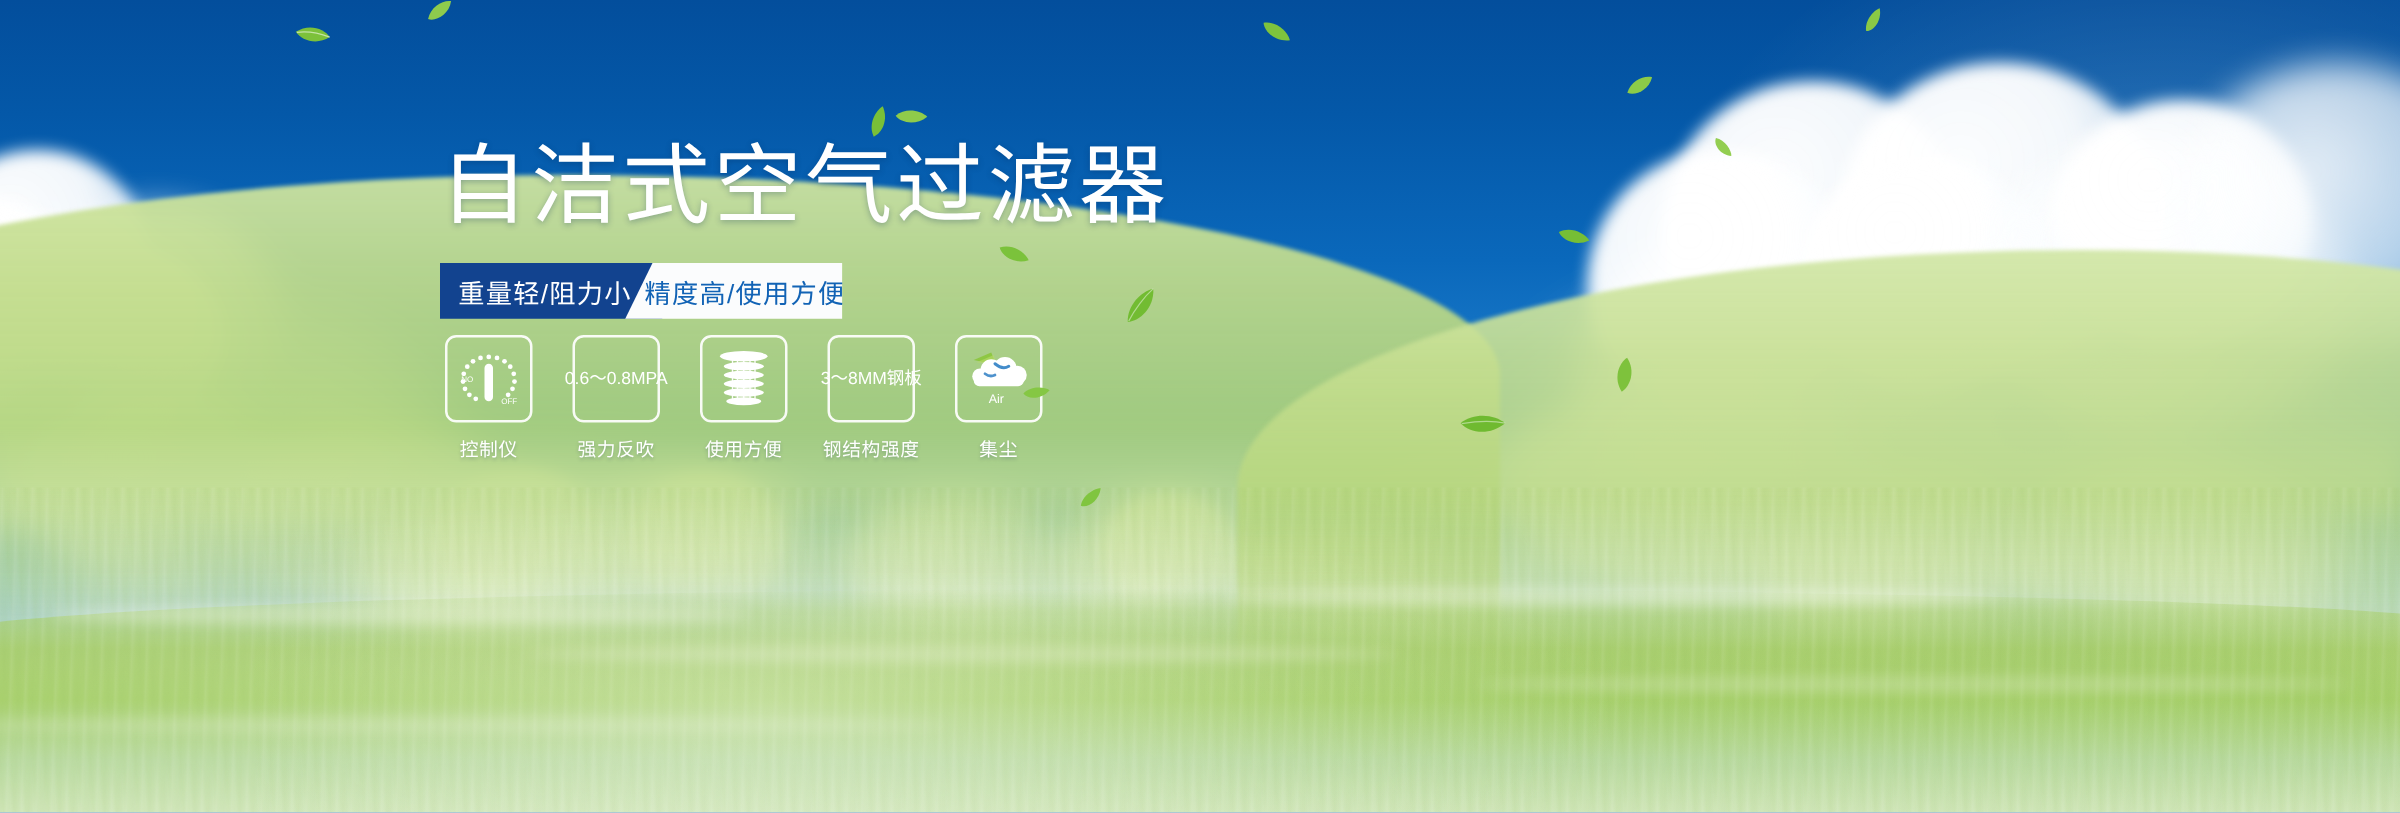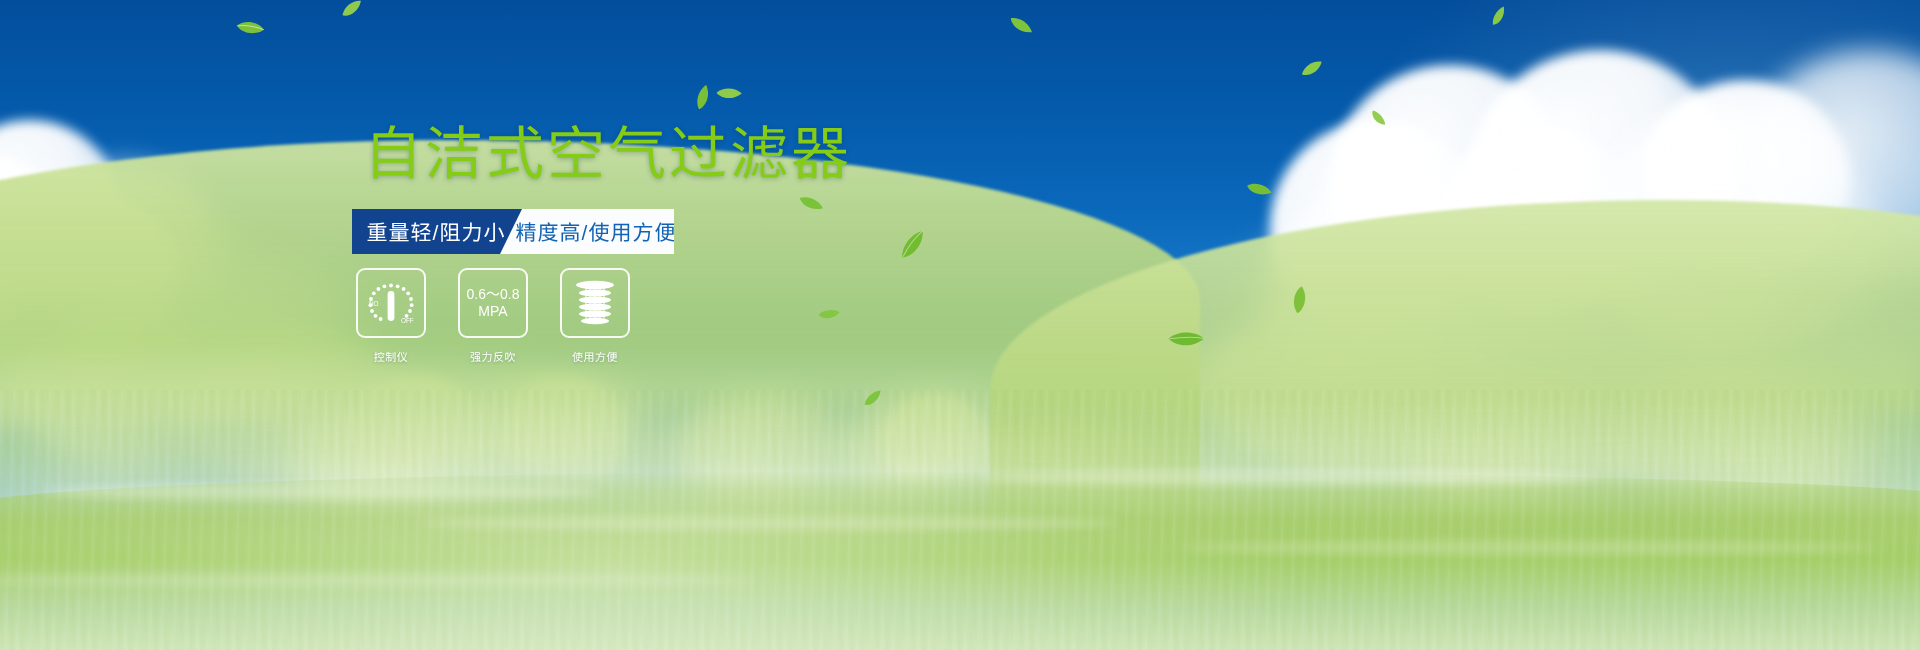--- a/index.html
+++ b/index.html
@@ -171,27 +171,27 @@
   }
 
   
   .content {
     position: absolute;
     left: 352px;
     top: 110px;
     width: 620px;
   }
   .title {
-    font-size: 58px;
+    font-size: 70px;
     line-height: 1.12;
     letter-spacing: 3px;
-    color: #84cc16;
+    color: #ffffff;
     font-weight: 400;
     white-space: nowrap;
-    margin: 12px;
+    margin: 0;
     text-shadow: 0 1px 5px rgba(2,40,84,0.30);
   }
 
   
   .tagstrip {
     position: relative;
     margin-top: 22px;
     width: 322px;
     height: 45px;
   }
@@ -237,36 +237,36 @@
     display: flex;
     flex-direction: column;
     align-items: center;
   }
   .feature-box {
     width: 70px;
     height: 70px;
     border: 2px solid rgba(255,255,255,0.92);
     border-radius: 9px;
     display: flex;
-    flex-direction: column;
+    flex-direction: row;
     align-items: center;
     justify-content: center;
     box-sizing: border-box;
     color: #ffffff;
     text-align: center;
   }
   .feature-text {
     font-size: 14px;
     line-height: 1.25;
     letter-spacing: 0px;
     white-space: nowrap;
   }
   .feature-caption {
     margin-top: 10px;
-    font-size: 11px;
+    font-size: 15px;
     color: #ffffff;
     letter-spacing: 0.5px;
     white-space: nowrap;
     text-shadow: 0 1px 3px rgba(2,40,84,0.25);
   }
   .feature-box svg { display: block; }
 
   
   .leaf { position: absolute; pointer-events: none; }
   .leaf svg { display: block; }
@@ -429,21 +429,49 @@
               <line x1="24" y1="7" x2="24" y2="44"></line>
               <line x1="29" y1="7" x2="29" y2="44"></line>
               <line x1="33" y1="7" x2="33" y2="44"></line>
             </g>
           </svg>
         </span>
       </div>
       <div class="feature-caption">使用方便</div>
     </div>
 
-
+    <div class="feature">
+      <div class="feature-box">
+        <div class="feature-text">3～8MM</div>
+        <div class="feature-text">钢板</div>
+      </div>
+      <div class="feature-caption">钢结构强度</div>
+    </div>
+
+    <div class="feature">
+      <div class="feature-box">
+        <span>
+          <svg width="56" height="46" viewBox="0 0 56 46" aria-hidden="true">
+            <path d="M8 8 L22 2 L26 12 Z" fill="#8cc63f" opacity="0.95"></path>
+            <path d="M10 10 L24 4 L26 11 Z" fill="#b8da6a" opacity="0.6"></path>
+            <g fill="#ffffff">
+              <circle cx="13" cy="21" r="6.2"></circle>
+              <circle cx="22" cy="16" r="8.6"></circle>
+              <circle cx="33" cy="15" r="9.4"></circle>
+              <circle cx="43" cy="20" r="7.4"></circle>
+              <rect x="8" y="20" width="40" height="9" rx="4.5"></rect>
+            </g>
+            <path d="M25 11 q6 5 11 2" stroke="#2f7fc4" stroke-width="2.4" fill="none" stroke-linecap="round" opacity="0.9"></path>
+            <path d="M17 19 q4 3 8 1" stroke="#2f7fc4" stroke-width="2.2" fill="none" stroke-linecap="round" opacity="0.85"></path>
+            <text x="20" y="42" fill="#ffffff" font-size="10" font-family="'Liberation Sans', sans-serif">Air</text>
+          </svg>
+        </span>
+      </div>
+      <div class="feature-caption">集尘</div>
+    </div>
 
   </div>
 
   <div class="leaf" style="left:236px; top:20px; transform:rotate(28deg);">
     <svg width="28" height="16" viewBox="0 0 28 16">
         <path d="M1 12 C7 1 20 -1 27 3 C21 14 8 16 1 12 Z" fill="#7cc13a"></path>
         <path d="M2 12 C9 7 19 4 27 3" stroke="#ffffff" stroke-width="0.9" fill="none" opacity="0.55"></path>
       </svg>
   </div>
   <div class="leaf" style="left:340px; top:2px; transform:rotate(-18deg);">

